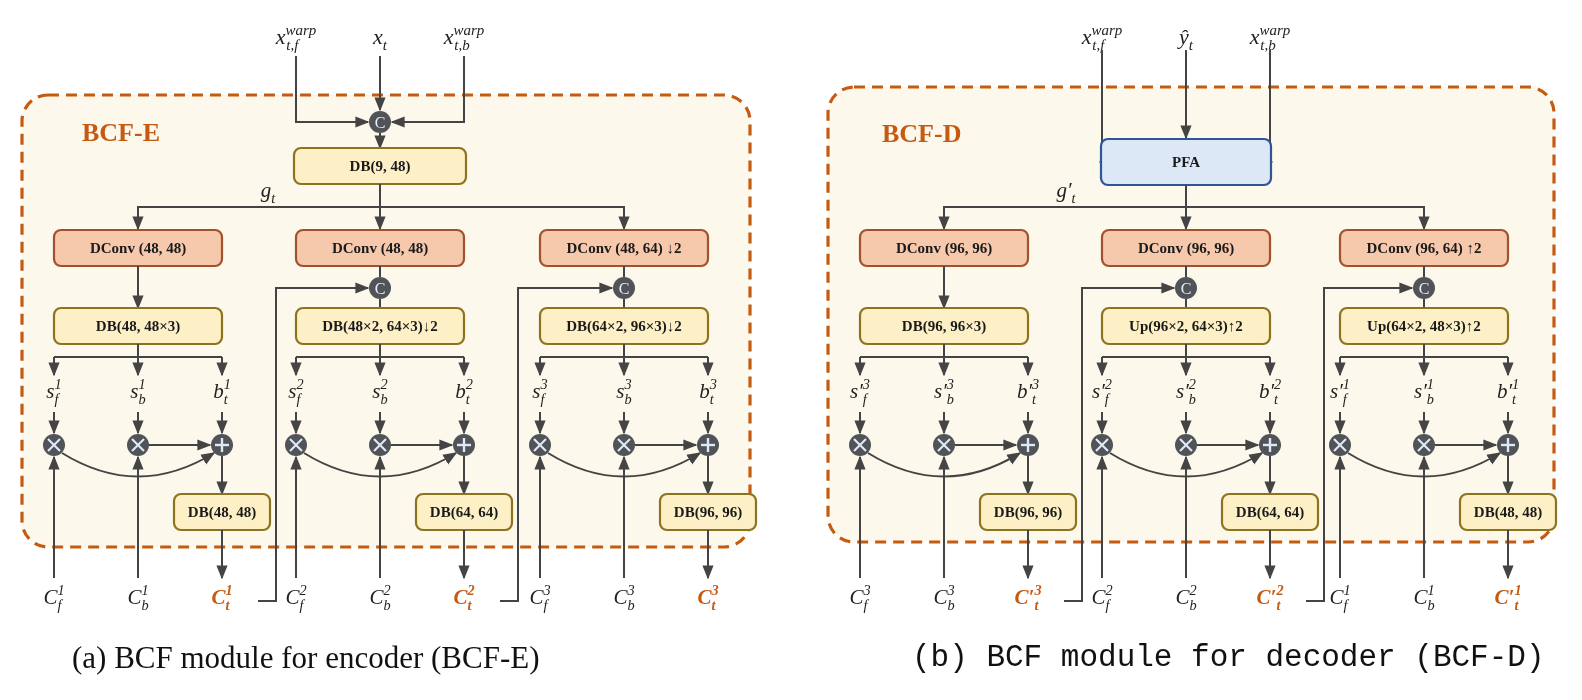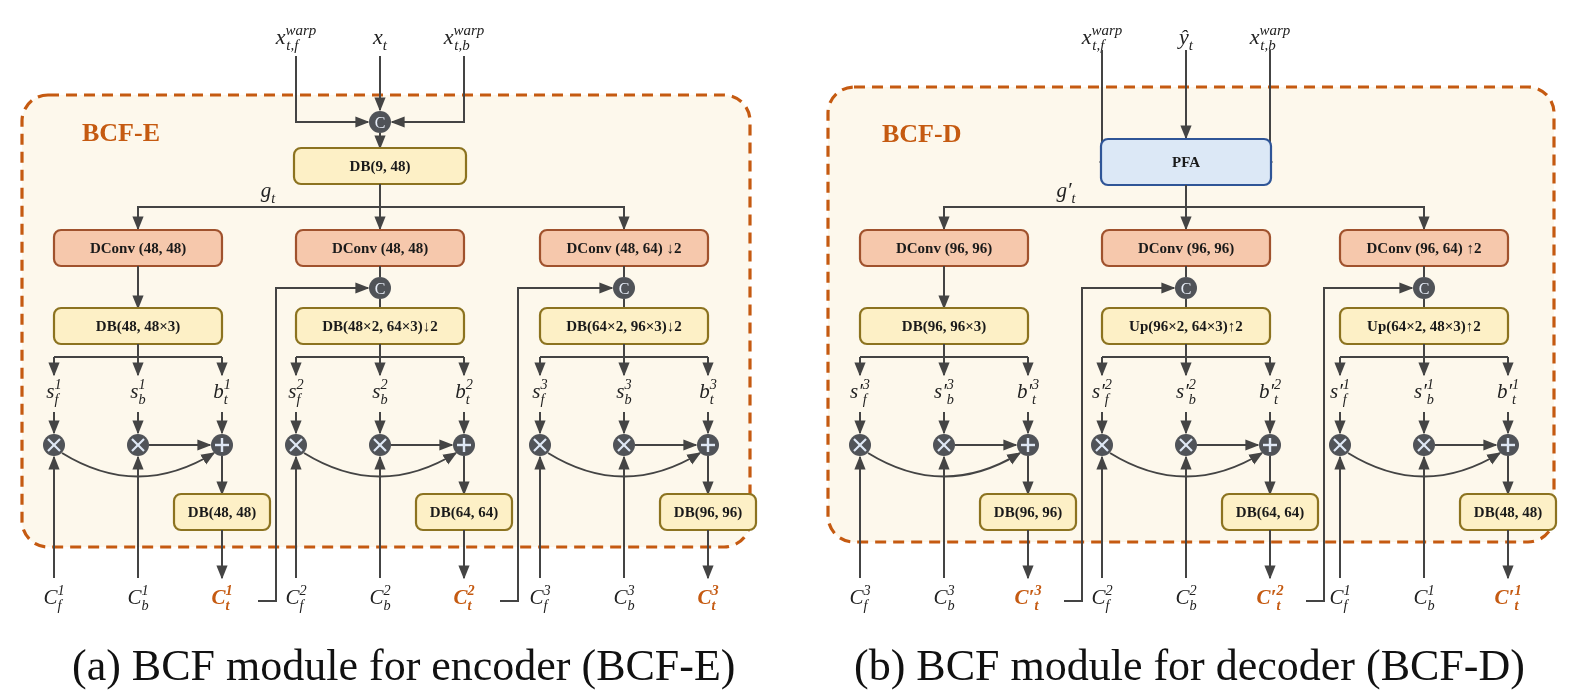--- a/index.html
+++ b/index.html
@@ -1,20 +1,20 @@
 <!DOCTYPE html>
 <html><head>
 <meta charset="utf-8">
 <style>
   html, body { margin: 0; padding: 0; background: #ffffff; }
   body { width: 1582px; height: 700px; overflow: hidden; position: relative; }
   #canvas { position: absolute; left: 0; top: 0; }
-  .caption { position: absolute; top: 640px; font-family: "Liberation Serif", serif; font-size: 44px; color: #111; white-space: nowrap; }
+  .caption { position: absolute; top: 640px; font-family: "Liberation Serif", serif; font-size: 31px; color: #111; white-space: nowrap; }
   #cap-a { left: 72px; }
-  #cap-b { left: 854px; }
+  #cap-b { left: 912px; font-family: Liberation Mono, monospace; }
   svg text { font-family: "Liberation Serif", serif; }
   .blk { font-weight: bold; font-size: 15px; fill: #1a1a1a; }
   .title { font-weight: bold; font-size: 26px; fill: #c55a11; }
 </style>
 </head>
 <body>
 
 <svg id="canvas" width="1582" height="700">
     <defs>
       <marker id="arr" viewBox="0 0 10 10" refX="9" refY="5" markerWidth="7" markerHeight="7" orient="auto-start-reverse">

